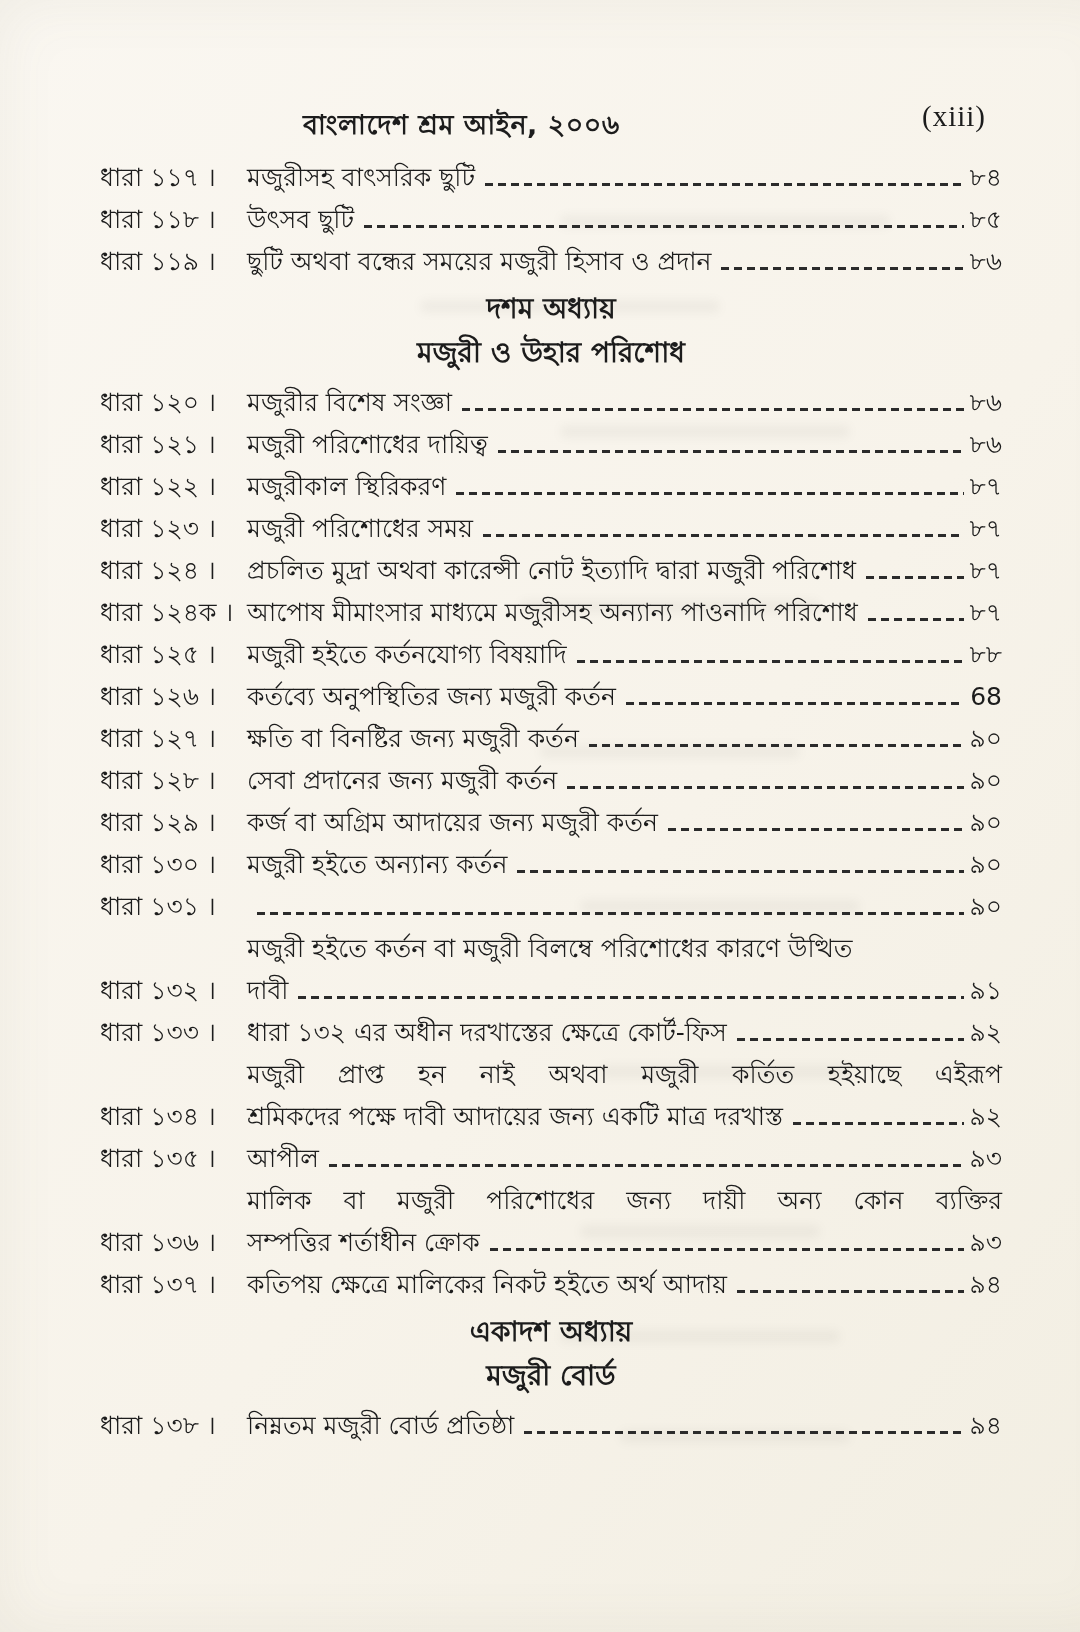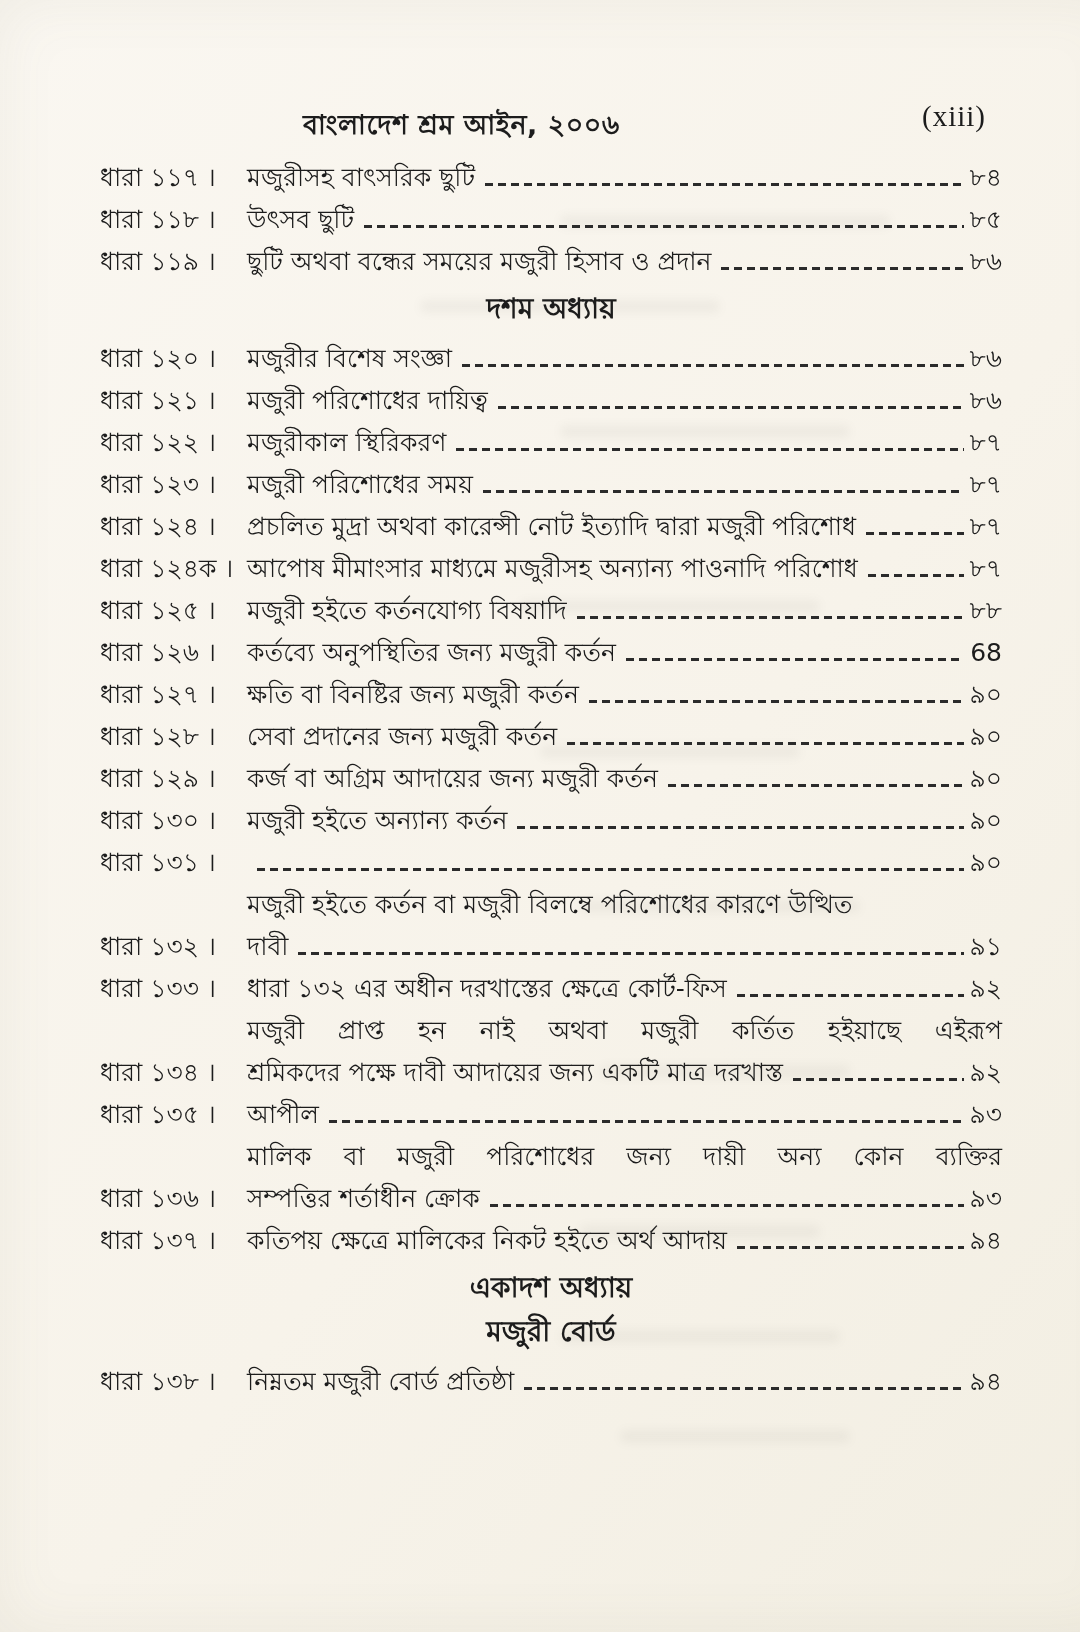--- a/index.html
+++ b/index.html
@@ -110,20 +110,21 @@
         <div class="content">
           <div class="line">
             <span class="title">ছুটি অথবা বন্ধের সময়ের মজুরী হিসাব ও প্রদান</span>
             <span class="leader"></span>
             <span class="pageno">৮৬</span>
           </div>
         </div>
       </div>
       <div class="chapter">
         <div class="chapter-title">দশম অধ্যায়</div>
+        <div class="chapter-subtitle">মজুরী ও উহার পরিশোধ</div>
       </div>
       <div class="toc-row">
         <span class="label">ধারা ১২০ ।</span>
         <div class="content">
           <div class="line">
             <span class="title">মজুরীর বিশেষ সংজ্ঞা</span>
             <span class="leader"></span>
             <span class="pageno">৮৬</span>
           </div>
         </div>

